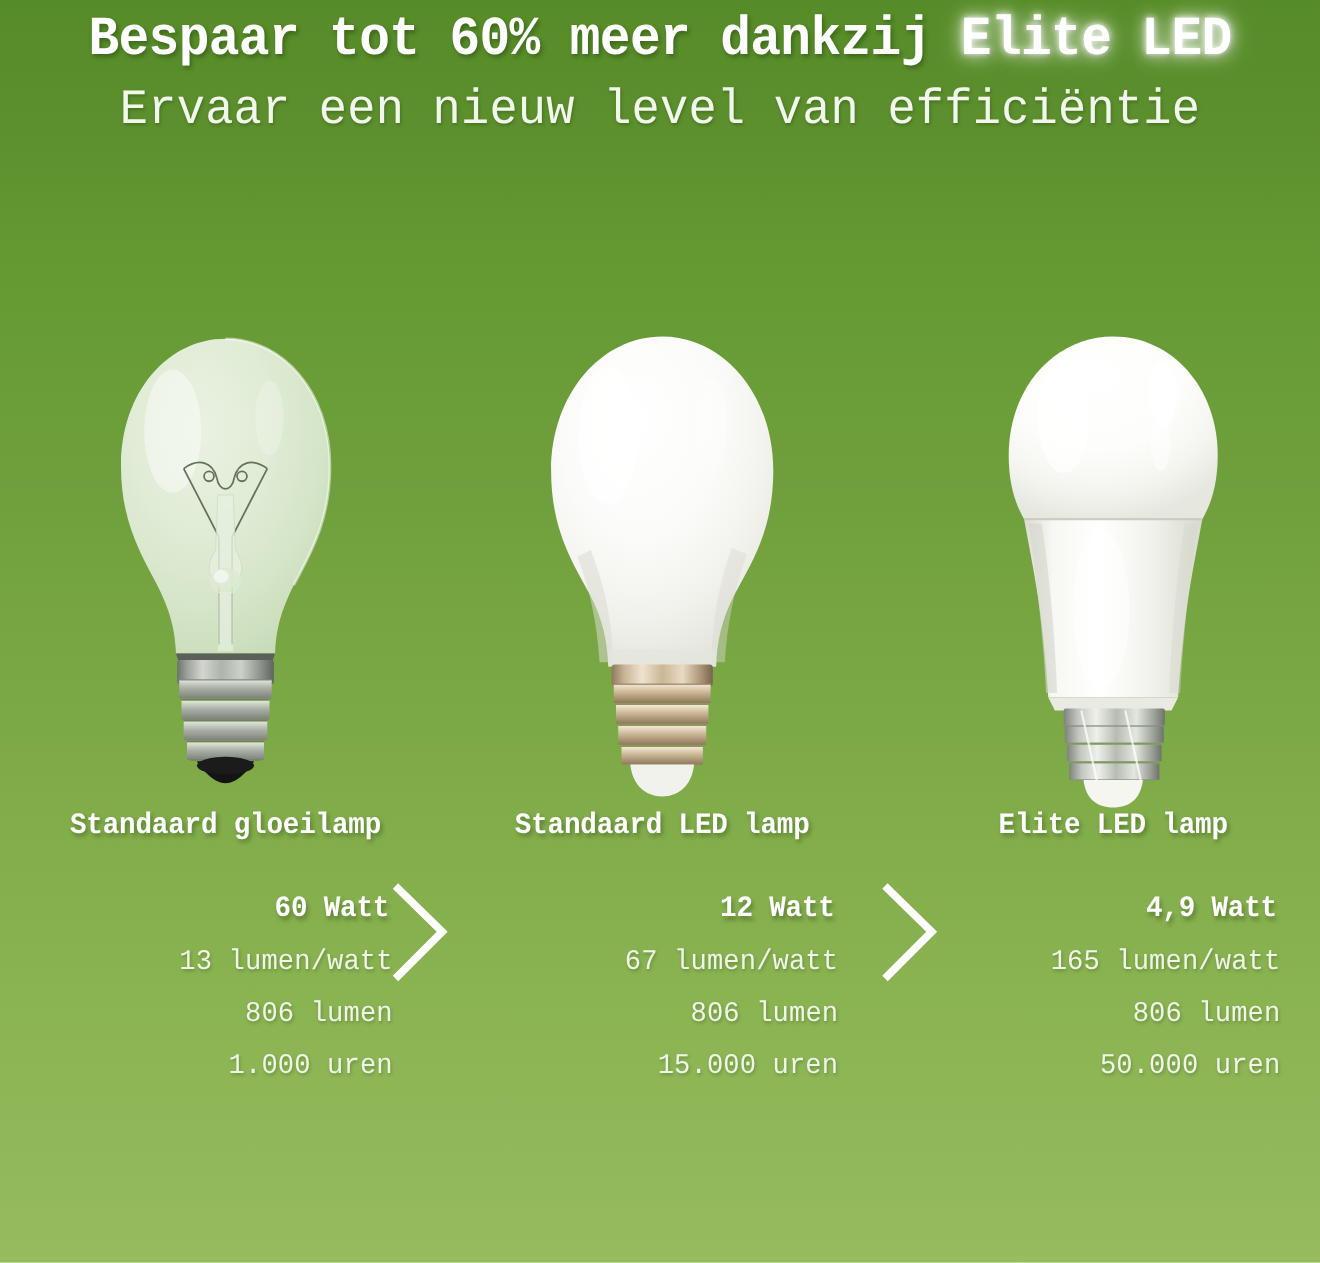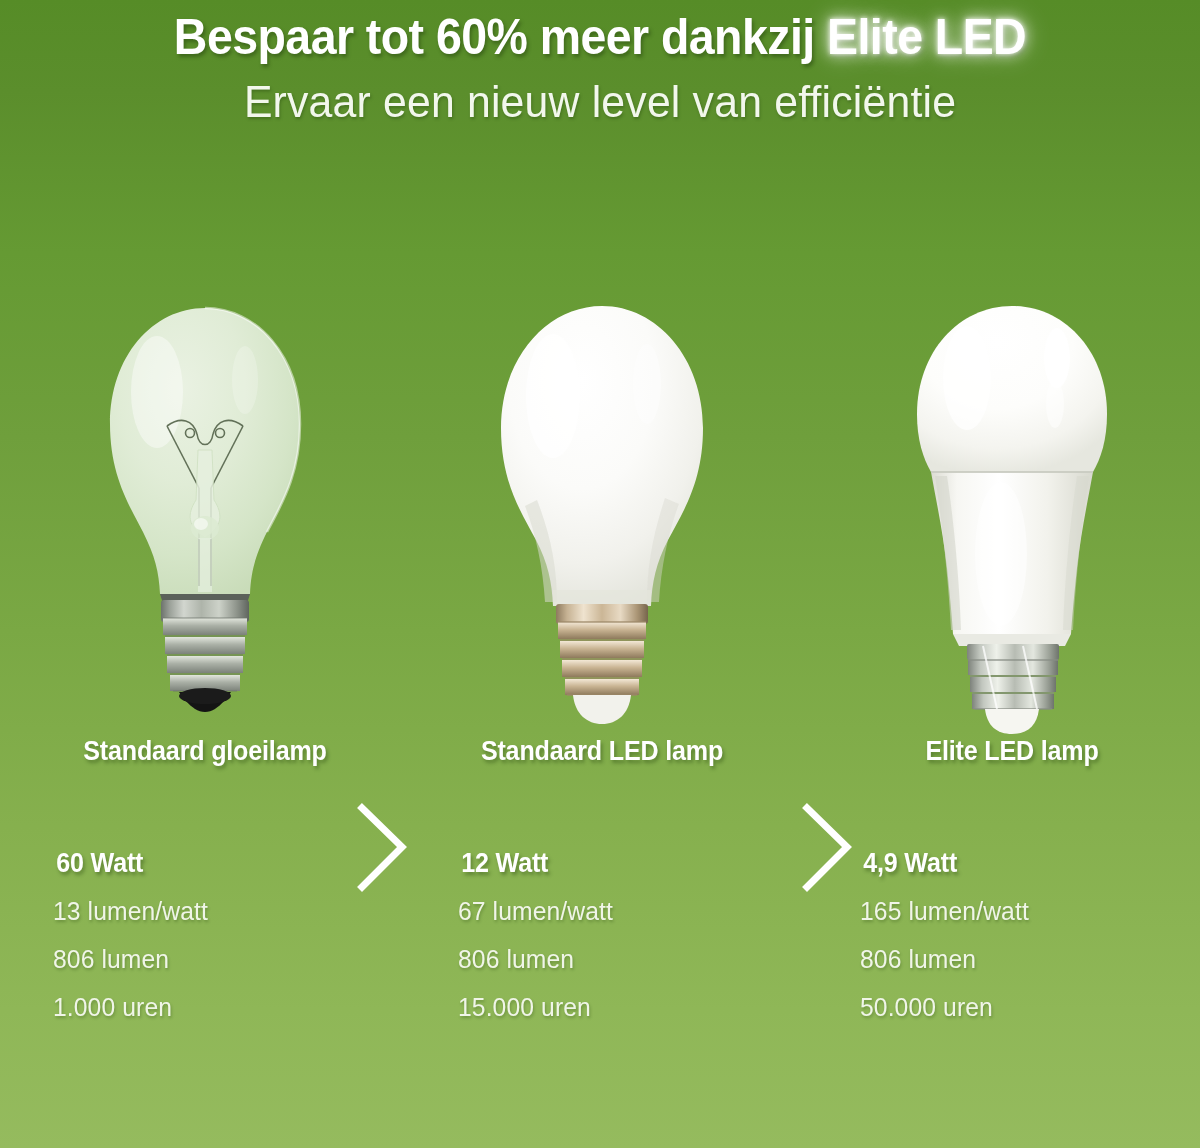--- a/index.html
+++ b/index.html
@@ -5,21 +5,21 @@
   html, body {
     margin: 0;
     padding: 0;
     background: #ffffff;
   }
   #poster {
     position: relative;
     width: 1200px;
     height: 1148px;
     overflow: hidden;
-    font-family: Liberation Sans, sans-serif;
+    font-family: Liberation Mono, monospace;
     background: linear-gradient(180deg,
         #568c27 0%,
         #5b8e2c 8%,
         #659a33 22%,
         #6f9f3c 38%,
         #7aa844 55%,
         #86b04e 72%,
         #8fb757 88%,
         #95bb5e 100%);
   }
@@ -106,22 +106,21 @@
 
   
   .specs {
     position: absolute;
     left: 0; top: 812px;
     width: 1200px;
   }
   .spec-col {
     position: absolute;
     top: 0;
-    text-align: left;
-    margin-top: 36px;
+    text-align: right;
   }
   .spec-watt {
     font-size: 27px;
     font-weight: bold;
     color: #ffffff;
     white-space: nowrap;
     letter-spacing: -0.2px;
     text-shadow: 2px 3px 4px rgba(30,60,10,0.40);
     transform: scaleX(0.93);
   }

